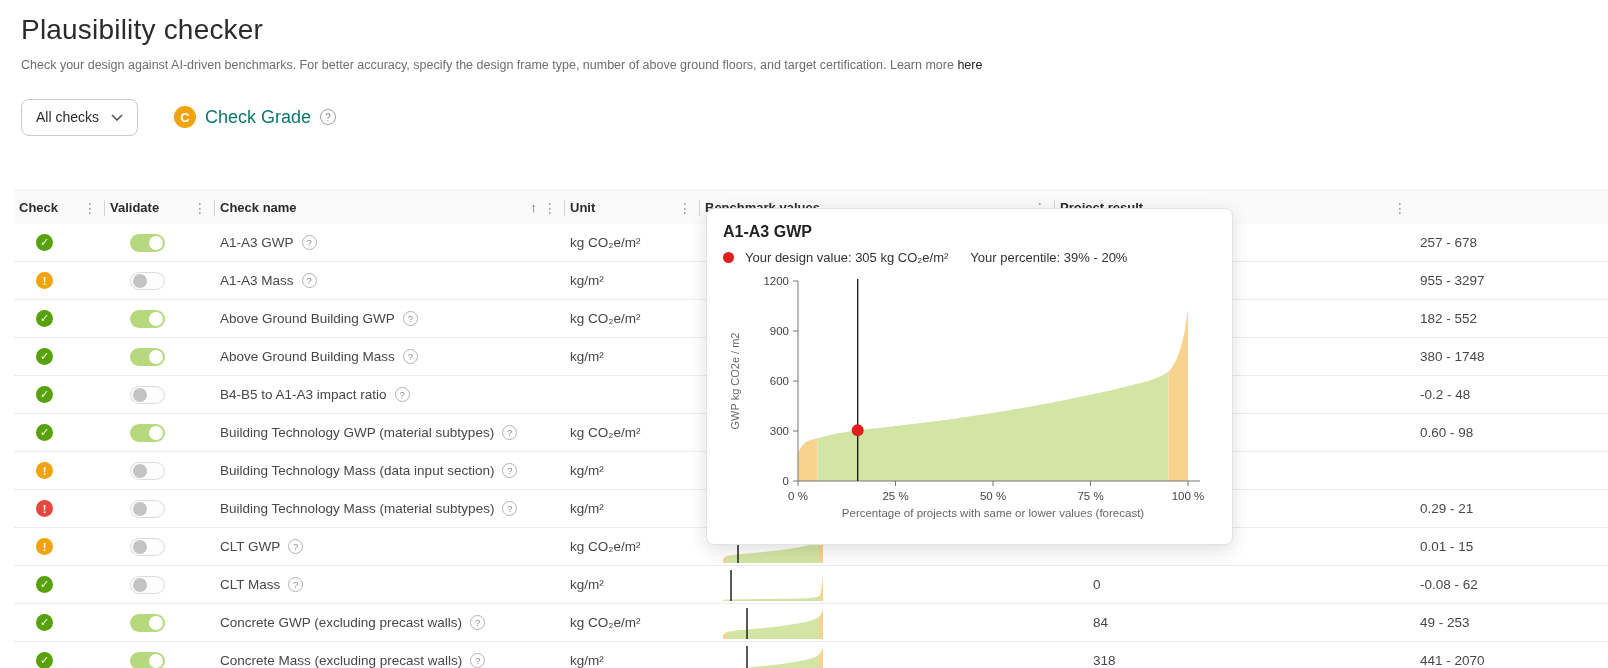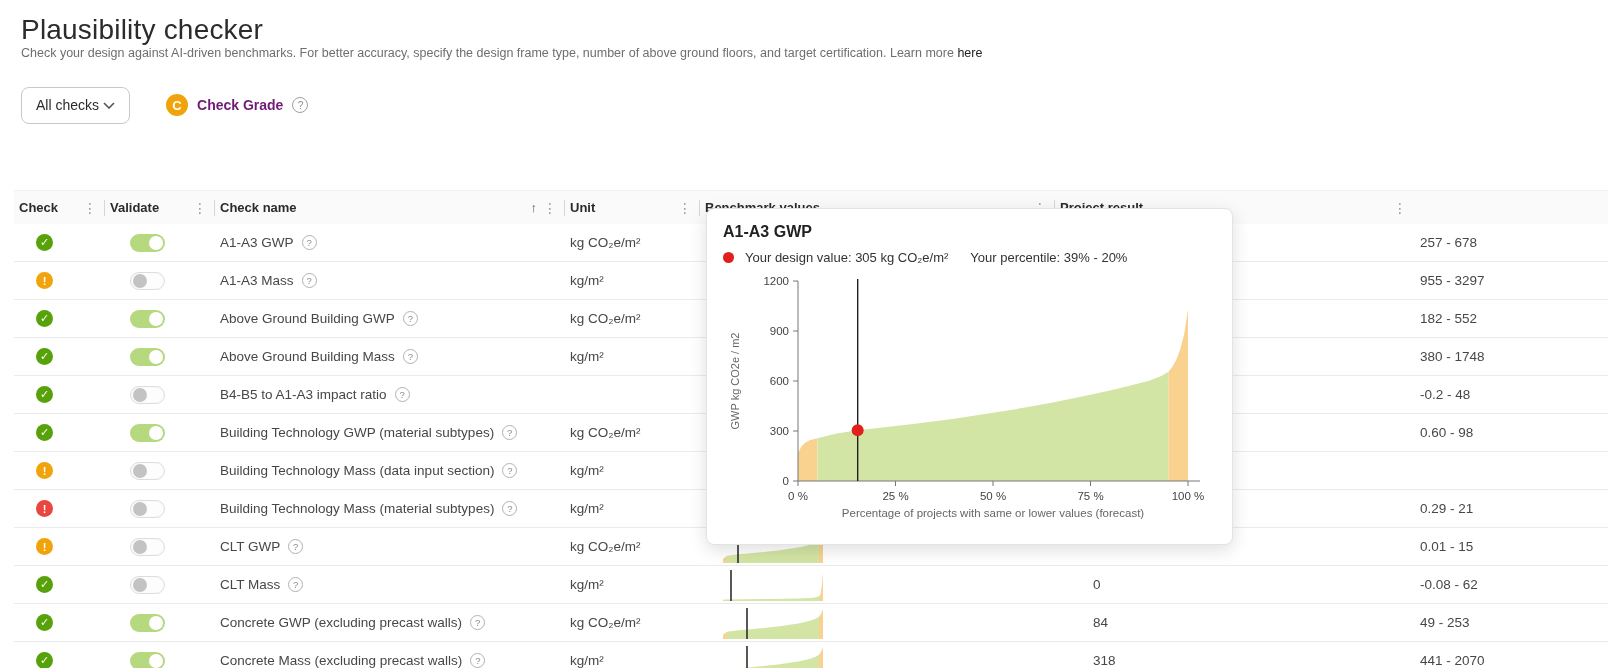--- a/index.html
+++ b/index.html
@@ -1,29 +1,29 @@
 <!DOCTYPE html>
 <html><head>
 <meta charset="utf-8">
 <style>
   * { box-sizing: border-box; margin: 0; padding: 0; }
   html,body { width:1608px; height:668px; background:#fff; overflow:hidden;
     font-family:"Liberation Sans","DejaVu Sans",sans-serif; color:#333; position:relative; }
 
   .page-title { font-size:28px; font-weight:400; color:#2b2b2b; margin:14px 0 0 21px; letter-spacing:.2px; }
-  .subtitle { font-size:12.5px; color:#6e6e6e; margin:0 0 0 21px; }
+  .subtitle { font-size:12.5px; color:#6e6e6e; margin:12px 0 0 21px; }
   .subtitle .link { color:#222; cursor:pointer; }
 
   .controls { display:flex; align-items:center; margin:26px 0 0 21px; height:38px; }
-  .filter-btn { display:flex; align-items:center; gap:4px; border:1px solid #c9c9c9; border-radius:8px;
+  .filter-btn { display:flex; align-items:center; gap:12px; border:1px solid #c9c9c9; border-radius:8px;
     background:#fff; height:37px; padding:0 14px 0 14px; font-size:14px; color:#2b2b2b; cursor:pointer; }
   .grade-wrap { display:flex; align-items:center; margin-left:36px; gap:9px; }
   .grade-badge { width:22px; height:22px; border-radius:50%; color:#fff; font-size:13px; font-weight:700;
     display:flex; align-items:center; justify-content:center; }
-  .grade-label { font-size:14px; font-weight:700; color:#701a75; }
+  .grade-label { font-size:18px; font-weight:400; color:#0f766e; }
   .help-icon { width:16px; height:16px; border:1px solid #9f9f9f; border-radius:50%; color:#8a8a8a;
     font-size:10px; display:inline-flex; align-items:center; justify-content:center; flex:0 0 auto; }
 
   .table { position:absolute; left:14px; top:155px; width:1594px;margin-top:35px; }
   .grid-row { display:grid; grid-template-columns:91px 110px 350px 135px 355px 360px 193px; align-items:center; }
   .thead { background:#fafafa; height:34px; border-top:1px solid #f1f1f1; font-size:13px; font-weight:700; color:#2b2b2b; }
   .th { position:relative; display:flex; align-items:center; height:100%; padding-left:5px; gap:6px; }
   .th .spacer { flex:1; }
   .th .kebab { color:#9a9a9a; font-size:14px; font-weight:400; margin-right:8px; }
   .th .sort { color:#555; font-size:13px; font-weight:400; }

